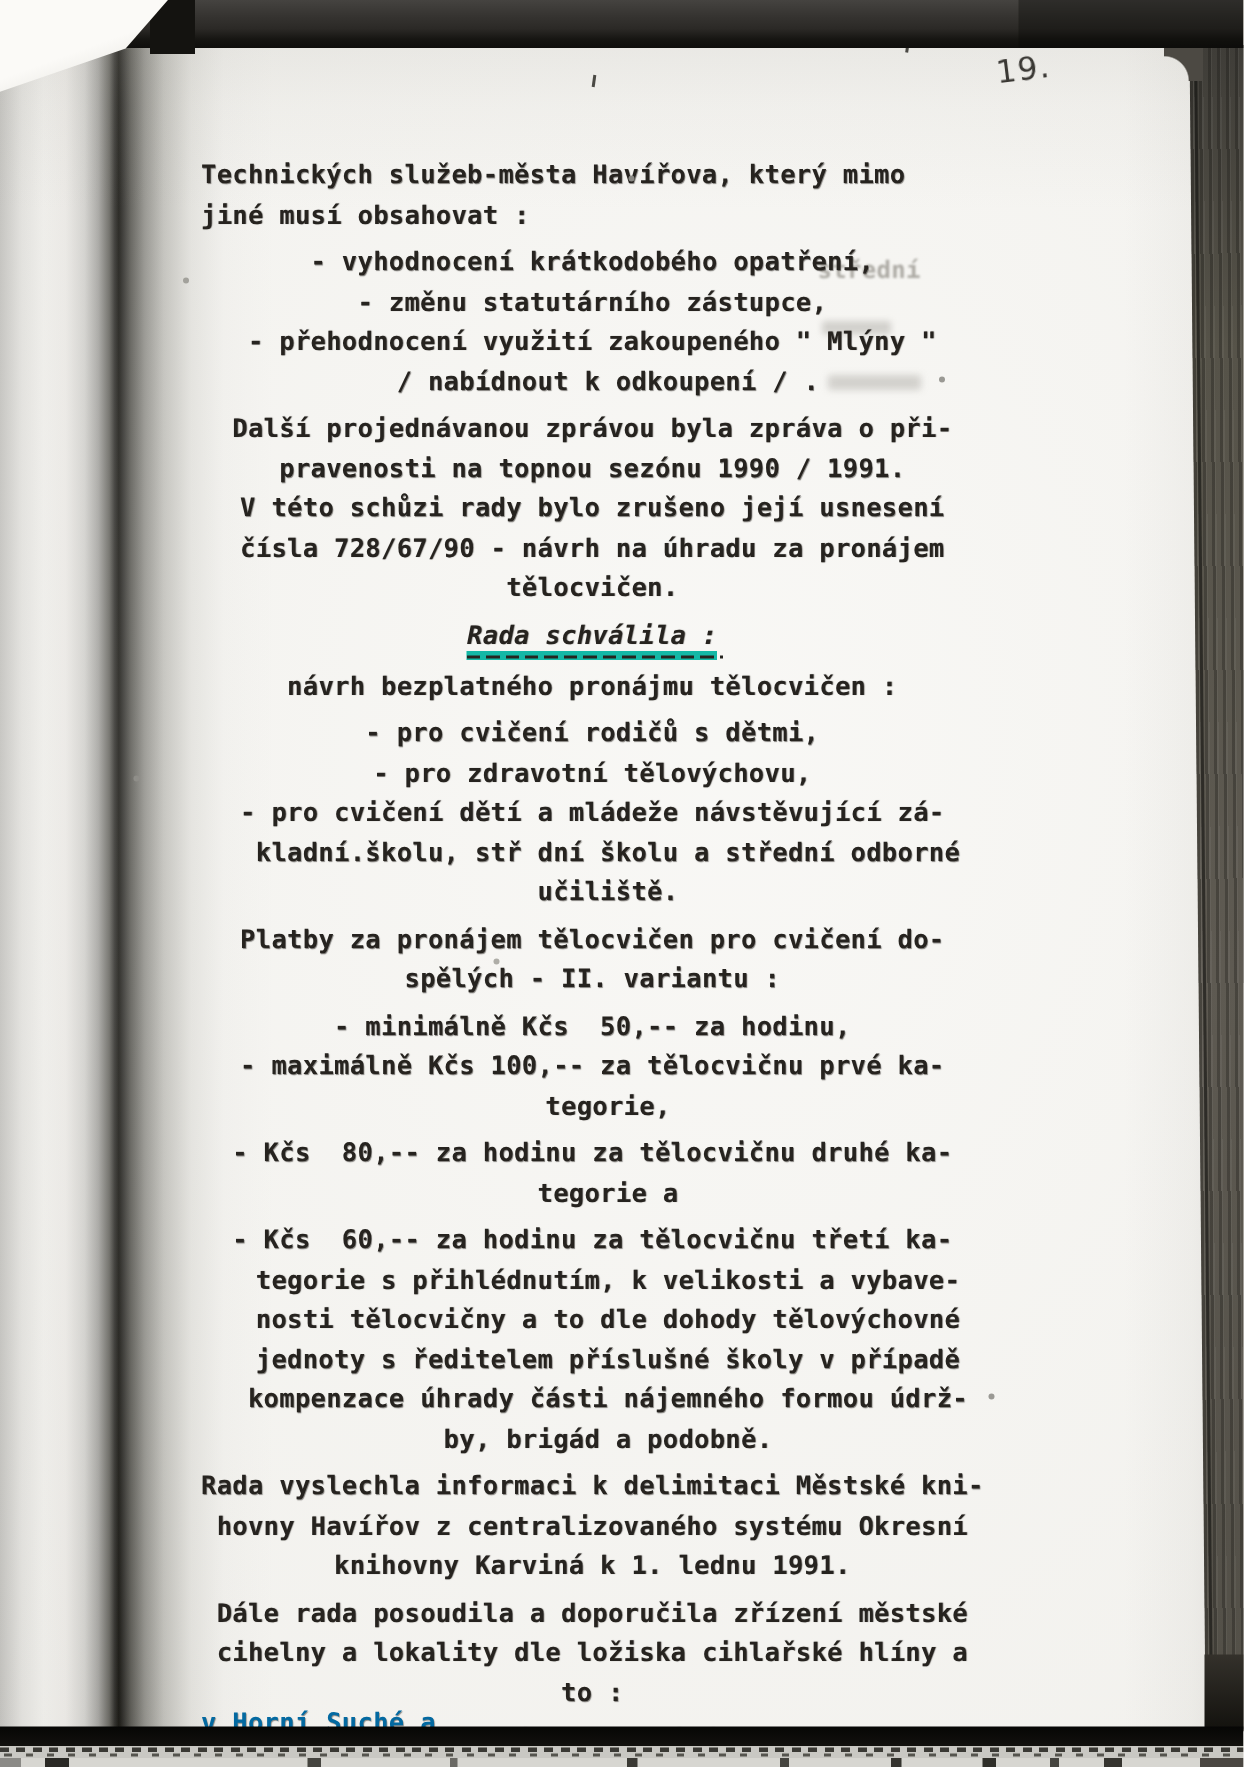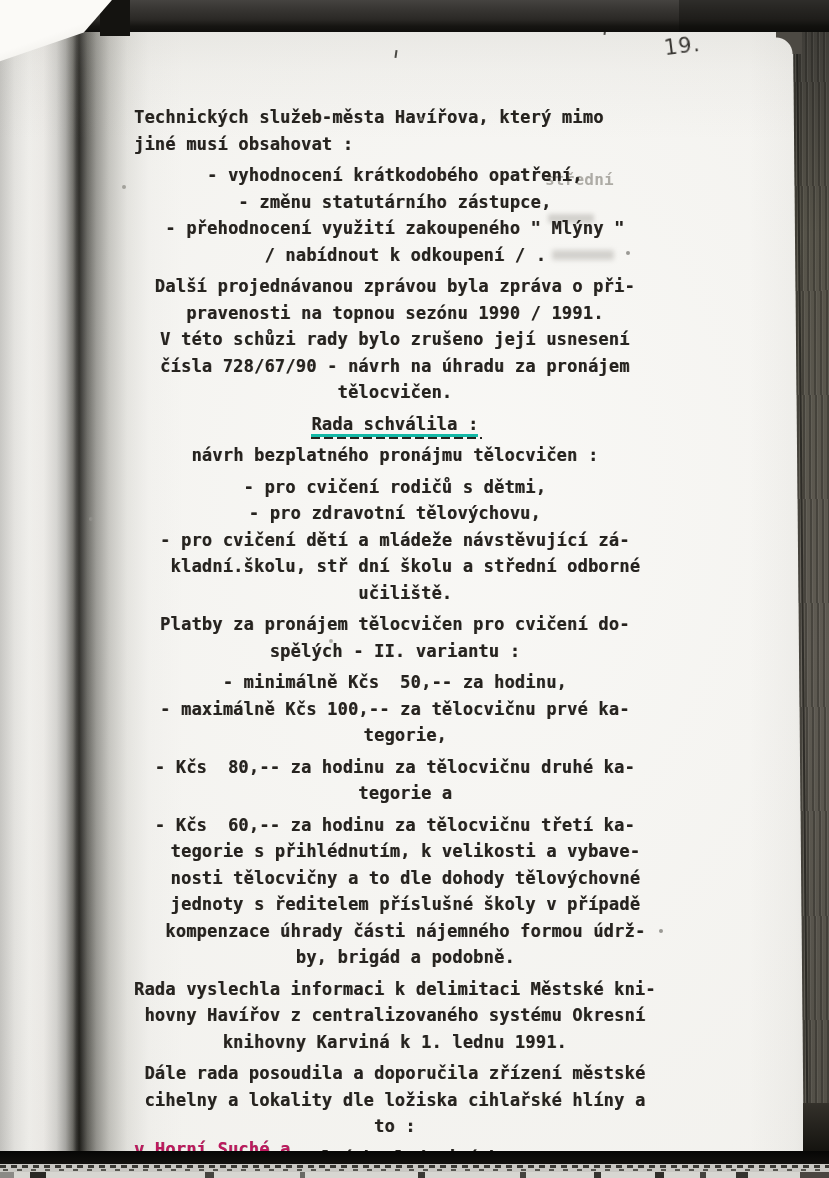--- a/index.html
+++ b/index.html
@@ -104,30 +104,30 @@
   .textblock{
     position:absolute;left:134px;top:84px;z-index:2;
     white-space:pre;font-size:17px;line-height:26.5px;font-weight:bold;
     color:#26231f;letter-spacing:0.2px;
     text-shadow:0.5px 0.4px 0.6px rgba(38,35,31,0.55);
     margin-top:20px;
   }
   .para + .para{margin-top:5px;text-align:center;}
   .heading .hu{
     display:inline-block;position:relative;
-    border-bottom:3px solid #14b8a6;line-height:20px;margin-top:3px;
+    border-bottom:6px solid #14b8a6;line-height:20px;margin-top:3px;font-style:italic;
   }
   .heading .hu::after{
     content:"";position:absolute;left:0;right:-4px;bottom:-5px;height:2px;
     background:repeating-linear-gradient(90deg,#26241f 0 9px, rgba(0,0,0,0) 9px 13px);
   }
   .cutoff-line{
     position:absolute;left:134px;top:1136px;z-index:2;
     white-space:pre;font-size:17px;line-height:26.5px;font-weight:bold;
-    color:#be185d;letter-spacing:0.2px;filter:blur(0.4px);
+    color:#0369a1;letter-spacing:0.2px;filter:blur(0.4px);
     text-shadow:0.5px 0.4px 0.6px rgba(38,35,31,0.5);
   }
   
   .specks{
     position:absolute;left:0;top:0;width:2px;height:2px;border-radius:50%;z-index:2;
     background:transparent;
     box-shadow:
       420px 118px 0 1px #8a8984,
       627px 252px 0 1px #9a9994,
       90px 518px 0 1px #8f8e89,

